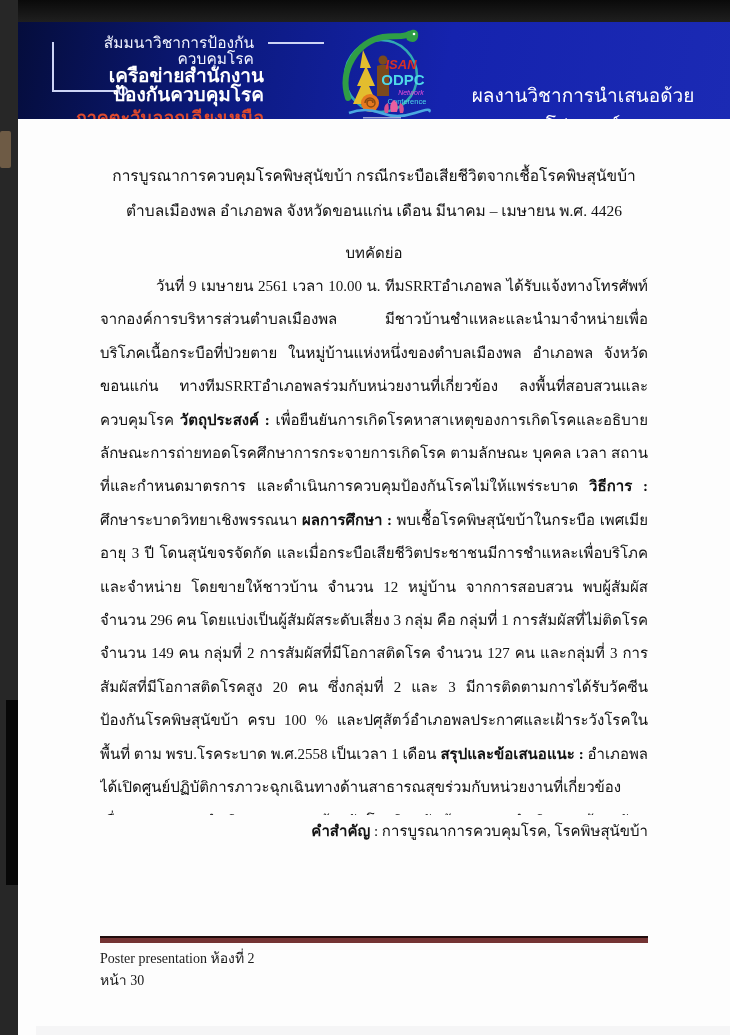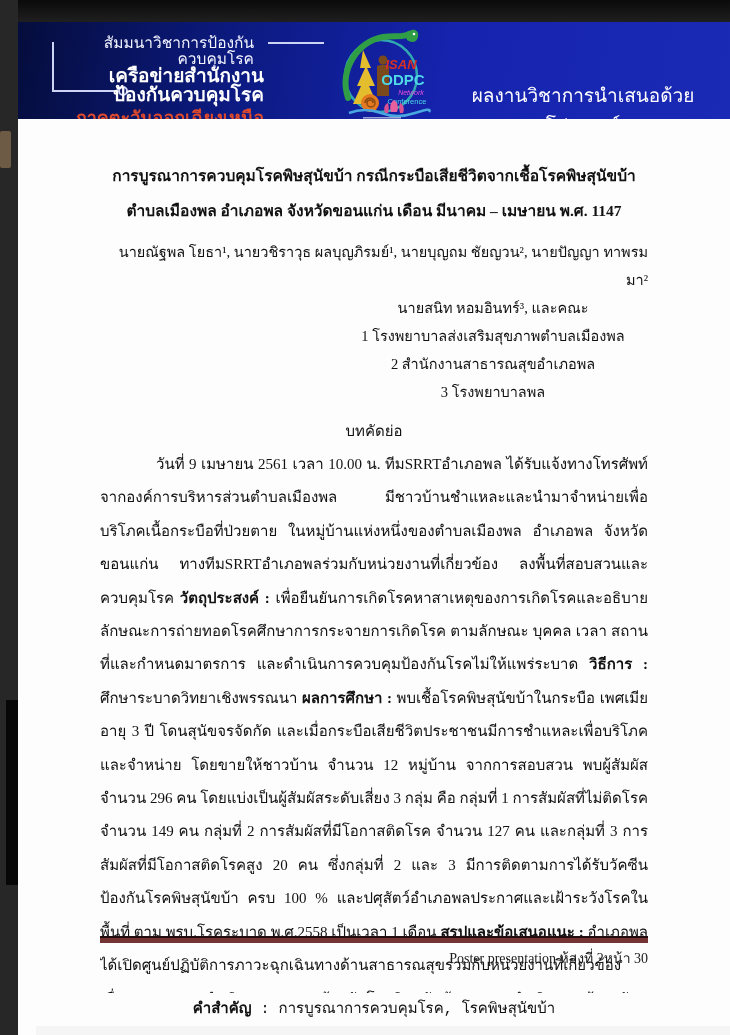--- a/index.html
+++ b/index.html
@@ -29,33 +29,33 @@
   .brk-bot{left:34px;top:68px;width:66px;height:2px;}
   .brk-dot{position:absolute;left:100px;top:64px;width:6px;height:6px;border:2px solid #cdd4f5;
            border-radius:50%;background:transparent;}
   .banner-logo{position:absolute;left:305px;top:2px;width:115px;height:97px;}
   .banner-right{position:absolute;left:425px;top:58px;width:280px;text-align:center;
                 color:#ffffff;font-size:19px;}
 
   
   .page{position:absolute;left:18px;top:119px;width:712px;height:916px;background:#fdfdfd;color:#111;}
   .content{padding:24px 82px 0 82px;}
-  .doc-title{font-size:15.5px;font-weight:bold;text-align:center;line-height:35px;margin-top:15px;}
+  .doc-title{font-size:15.5px;font-weight:normal;text-align:center;line-height:35px;margin-top:15px;}
   .authors{margin-top:10px;font-size:14.5px;line-height:28px;}
   .auth-right{text-align:right;}
   .shift-center{margin-left:238px;width:310px;text-align:center;}
   .abstract-heading{margin-top:13px;font-size:15px;font-weight:normal;text-align:center;}
   .abstract{margin-top:5px;font-size:15px;line-height:33.4px;text-align:justify;
             text-indent:56px;max-height:545px;overflow:hidden;}
-  .keywords{font-size:15px;line-height:33.4px;text-align:center;font-family:Liberation Mono, monospace;}
+  .keywords{font-size:15px;line-height:33.4px;text-align:right;}
   .seg-bold{font-weight:bold;}
   .footer-rule{position:absolute;left:82px;right:82px;top:817px;height:5px;
                background:#743434;border-top:2px solid #200d0d;}
   .footer-row{position:absolute;left:82px;right:82px;top:828px;display:flex;
-              justify-content:flex-end;font-size:14px;color:#1a1a1a;}
+              justify-content:center;font-size:14px;color:#1a1a1a;flex-direction:column;}
   .bottom-strip{position:absolute;left:18px;bottom:0;width:712px;height:9px;background:#f5f5f6;}
 </style>
 </head>
 <body>
 
 <div class="screen">
 
   <div class="top-strip"></div>
   <div class="left-strip">
     <div class="left-blob"></div>
@@ -99,30 +99,23 @@
       <rect x="40" y="93" width="38" height="1.6" fill="#cfd6e8" opacity="0.7"></rect>
     </svg>
 
     <div class="banner-right">ผลงานวิชาการนำเสนอด้วยโปสเตอร์</div>
   </div>
 
   <div class="page">
     <div class="content">
       <div class="doc-title">
         <div>การบูรณาการควบคุมโรคพิษสุนัขบ้า กรณีกระบือเสียชีวิตจากเชื้อโรคพิษสุนัขบ้า</div>
-        <div>ตำบลเมืองพล อำเภอพล จังหวัดขอนแก่น เดือน มีนาคม – เมษายน พ.ศ. 1147</div>
+        <div>ตำบลเมืองพล อำเภอพล จังหวัดขอนแก่น เดือน มีนาคม – เมษายน พ.ศ. 4426</div>
       </div>
 
-      <div class="authors">
-        <div class="auth-right">นายณัฐพล  โยธา¹, นายวชิราวุธ  ผลบุญภิรมย์¹, นายบุญถม  ชัยญวน², นายปัญญา ทาพรมมา²</div>
-        <div class="shift-center">นายสนิท หอมอินทร์³, และคณะ</div>
-        <div class="shift-center">1 โรงพยาบาลส่งเสริมสุขภาพตำบลเมืองพล</div>
-        <div class="shift-center">2 สำนักงานสาธารณสุขอำเภอพล</div>
-        <div class="shift-center">3 โรงพยาบาลพล</div>
-      </div>
 
       <div class="abstract-heading">บทคัดย่อ</div>
 
       <div class="abstract"><span>วันที่ 9 เมษายน 2561 เวลา 10.00 น. ทีมSRRTอำเภอพล ได้รับแจ้งทางโทรศัพท์จากองค์การบริหารส่วนตำบลเมืองพล มีชาวบ้านชำแหละและนำมาจำหน่ายเพื่อบริโภคเนื้อกระบือที่ป่วยตาย ในหมู่บ้านแห่งหนึ่งของตำบลเมืองพล อำเภอพล จังหวัดขอนแก่น ทางทีมSRRTอำเภอพลร่วมกับหน่วยงานที่เกี่ยวข้อง ลงพื้นที่สอบสวนและควบคุมโรค </span><span class="seg-bold">วัตถุประสงค์ : </span><span>เพื่อยืนยันการเกิดโรคหาสาเหตุของการเกิดโรคและอธิบายลักษณะการถ่ายทอดโรคศึกษาการกระจายการเกิดโรค ตามลักษณะ บุคคล เวลา สถานที่และกำหนดมาตรการ และดำเนินการควบคุมป้องกันโรคไม่ให้แพร่ระบาด </span><span class="seg-bold">วิธีการ : </span><span>ศึกษาระบาดวิทยาเชิงพรรณนา </span><span class="seg-bold">ผลการศึกษา : </span><span>พบเชื้อโรคพิษสุนัขบ้าในกระบือ เพศเมีย อายุ 3 ปี โดนสุนัขจรจัดกัด และเมื่อกระบือเสียชีวิตประชาชนมีการชำแหละเพื่อบริโภคและจำหน่าย โดยขายให้ชาวบ้าน จำนวน 12 หมู่บ้าน จากการสอบสวน พบผู้สัมผัส จำนวน 296 คน โดยแบ่งเป็นผู้สัมผัสระดับเสี่ยง 3 กลุ่ม คือ กลุ่มที่ 1 การสัมผัสที่ไม่ติดโรค จำนวน 149 คน กลุ่มที่ 2 การสัมผัสที่มีโอกาสติดโรค จำนวน 127 คน และกลุ่มที่ 3 การสัมผัสที่มีโอกาสติดโรคสูง 20 คน ซึ่งกลุ่มที่ 2 และ 3 มีการติดตามการได้รับวัคซีนป้องกันโรคพิษสุนัขบ้า ครบ 100 % และปศุสัตว์อำเภอพลประกาศและเฝ้าระวังโรคในพื้นที่ ตาม พรบ.โรคระบาด พ.ศ.2558 เป็นเวลา 1 เดือน  </span><span class="seg-bold">สรุปและข้อเสนอแนะ : </span><span>อำเภอพลได้เปิดศูนย์ปฏิบัติการภาวะฉุกเฉินทางด้านสาธารณสุขร่วมกับหน่วยงานที่เกี่ยวข้อง เพื่อหามาตรการดำเนินการควบคุมป้องกันโรคพิษสุนัขบ้าจากการดำเนินการเฝ้าระวังการติดเชื้อโรคพิษสุนัขบ้าในคนไม่พบผู้ติดเชื้อโรคพิษสุนัขบ้าซึ่งผู้สัมผัสโรคพิษสุนัขบ้าและประชาชนที่เกี่ยวข้องได้ทำความเข้าใจถึงสถานการณ์พร้อมให้สุขศึกษาโดยเจ้าหน้าที่สาธารณสุข และสัตว์กลุ่มเสี่ยงในพื้นที่ ได้ทำการสำรวจ สัตว์ที่เสี่ยงต่อโรคพิษสุนัขบ้า พร้อมฉีดวัคซีนป้องกันโรคพิษสุนัขบ้าในสัตว์ และจากการสังเกตอาการและเฝ้าระวังไม่พบสัตว์มีอาการป่วยเป็นโรคพิษสุนัขบ้าและควรมีการส่งเสริมและผลักดันให้ชุมชนและท้องถิ่นมีบทบาทในการป้องกันและควบคุมโรค โรคพิษสุนัขบ้า โดยใช้มาตรการทางสังคมและควรมีการพัฒนาระบบฐานข้อมูลโรคพิษสุนัขบ้าและการบูรณาการบริหารจัดการข้อมูลร่วมกันกับเครือข่าย</span></div>
 
       <div class="keywords">
         <span class="seg-bold">คำสำคัญ</span><span> : การบูรณาการควบคุมโรค, โรคพิษสุนัขบ้า</span>
       </div>
     </div>
 

